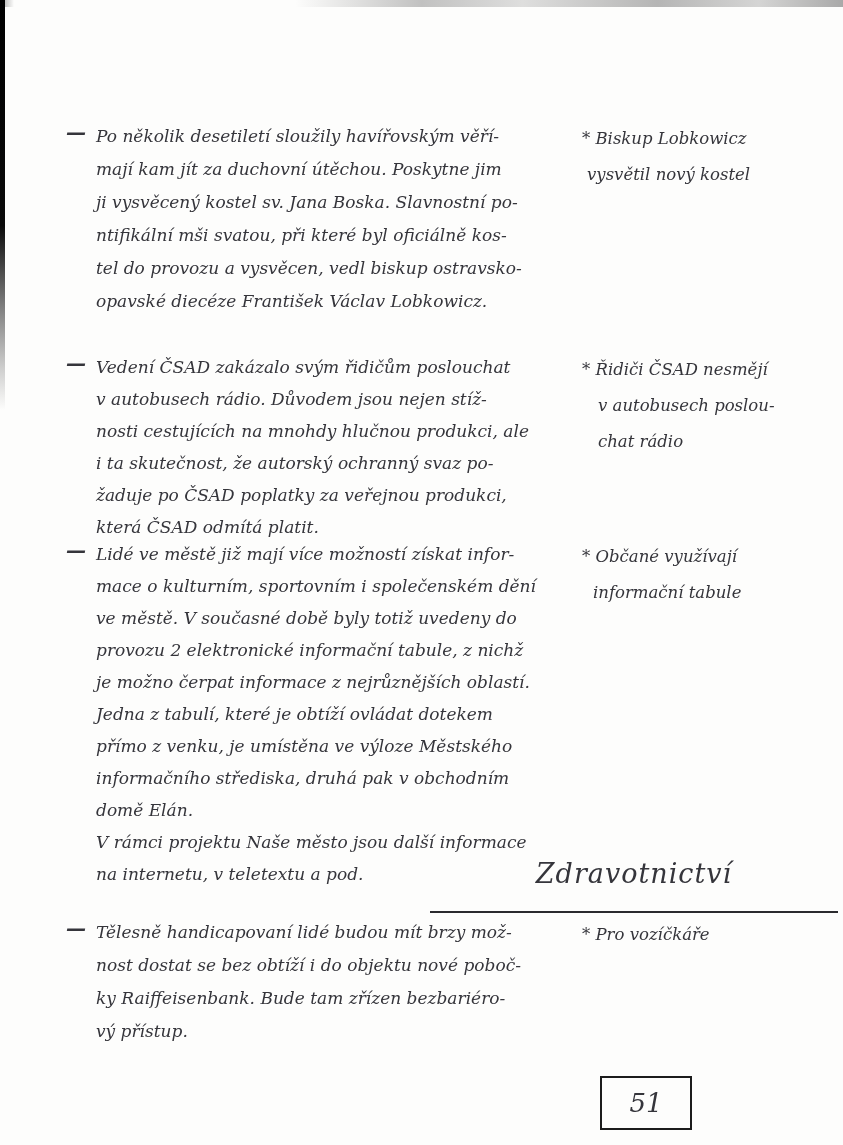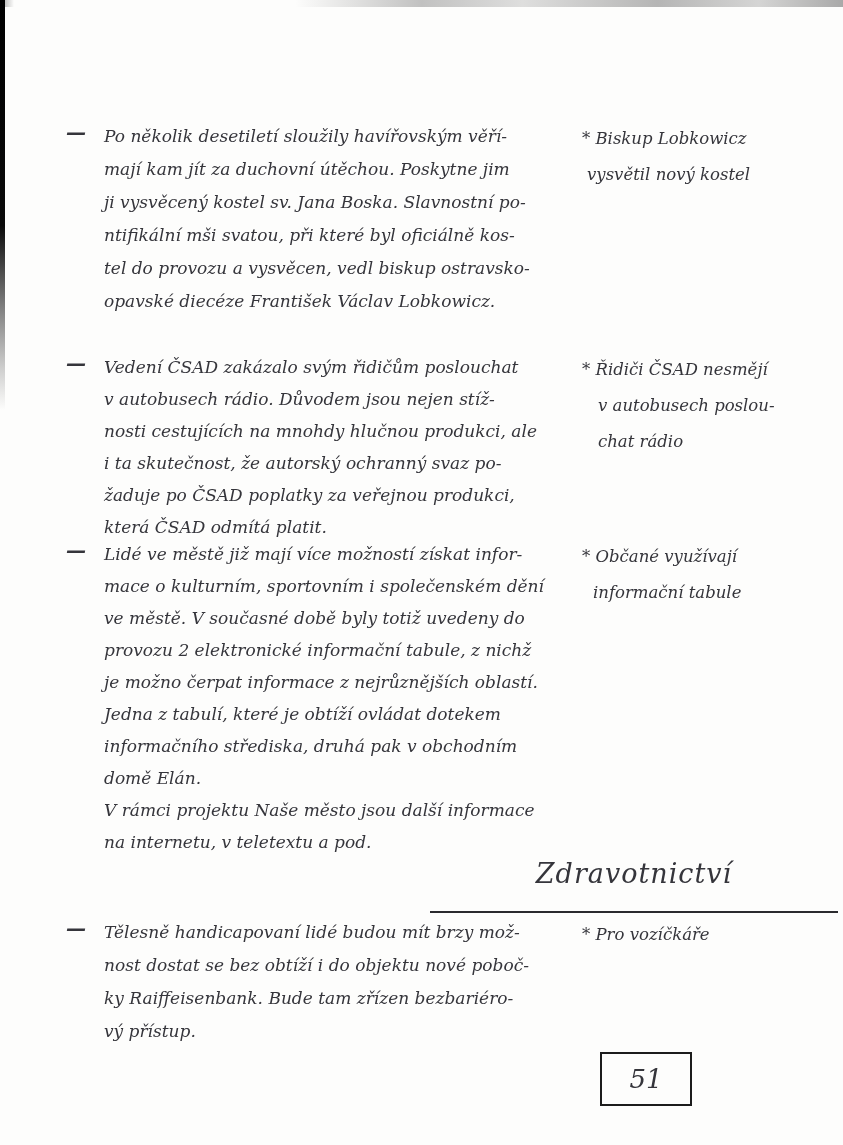--- a/index.html
+++ b/index.html
@@ -25,42 +25,42 @@
     position: absolute; top: 0; left: 0; width: 5px; height: 410px;
     background: linear-gradient(to bottom,
       #000 0%, #0a0a0a 55%, rgba(60,60,60,0.65) 75%,
       rgba(120,120,120,0.35) 90%, rgba(160,160,160,0) 100%);
   }
   .entry { position: absolute; left: 64px; width: 773px; }
   .dash {
     position: absolute; left: 2px; top: 0px;
     font-weight: bold; font-size: 20px; letter-spacing: -1px;
   }
-  .main { margin-left: 40px; width: 505px; font-size: 17px; }
+  .main { margin-left: 32px; width: 505px; font-size: 17px; }
   .main .line { white-space: nowrap; }
   .e1 .line { line-height: 33px; }
   .e2 .line { line-height: 32px; }
   .e3 .line { line-height: 32px; }
   .e4 .line { line-height: 33px; }
   .note {
     position: absolute; left: 518px; top: 1px; width: 262px;
     font-size: 16.5px;
   }
   .note .nline { line-height: 36px; white-space: nowrap; }
   .heading-wrap {
     position: absolute; left: 430px; top: 858px; width: 408px;
     text-align: center;
     border-bottom: 2px solid #2b2b2e;
     padding-bottom: 22px;
   }
   .heading-wrap .heading {
     font-size: 27px; letter-spacing: 1px;
   }
   .pageno-box {
-    position: absolute; left: 600px; top: 1052px;
+    position: absolute; left: 600px; top: 1076px;
     width: 88px; height: 50px;
     border: 2px solid #1c1c1c;
     display: flex; align-items: center; justify-content: center;
     font-size: 26px;
   }
 </style>
 </head>
 <body>
 
 <div class="page">
@@ -103,20 +103,21 @@
 
   <div class="entry e3" style="top:538px">
     <span class="dash">—</span>
     <div class="main">
       <div class="line">Lidé ve městě již mají více možností získat infor-</div>
       <div class="line">mace o kulturním, sportovním i společenském dění</div>
       <div class="line">ve městě. V současné době byly totiž uvedeny do</div>
       <div class="line">provozu 2 elektronické informační tabule, z nichž</div>
       <div class="line">je možno čerpat informace z nejrůznějších oblastí.</div>
       <div class="line">Jedna z tabulí, které je obtíží ovládat dotekem</div>
+      <div class="line">přímo z venku, je umístěna ve výloze Městského</div>
       <div class="line">informačního střediska, druhá pak v obchodním</div>
       <div class="line">domě Elán.</div>
       <div class="line">V rámci projektu Naše město jsou další informace</div>
       <div class="line">na internetu, v teletextu a pod.</div>
     </div>
     <div class="note">
       <div class="nline">* Občané využívají</div>
       <div class="nline" style="margin-left:11px">informační tabule</div>
     </div>
   </div>

